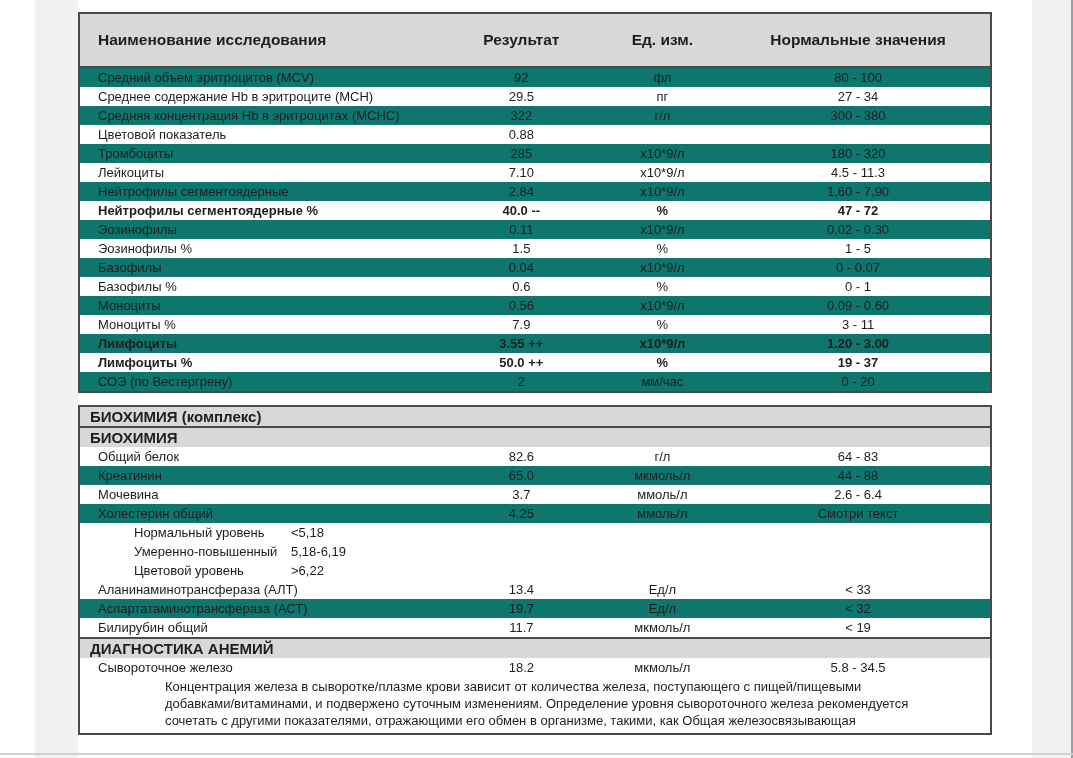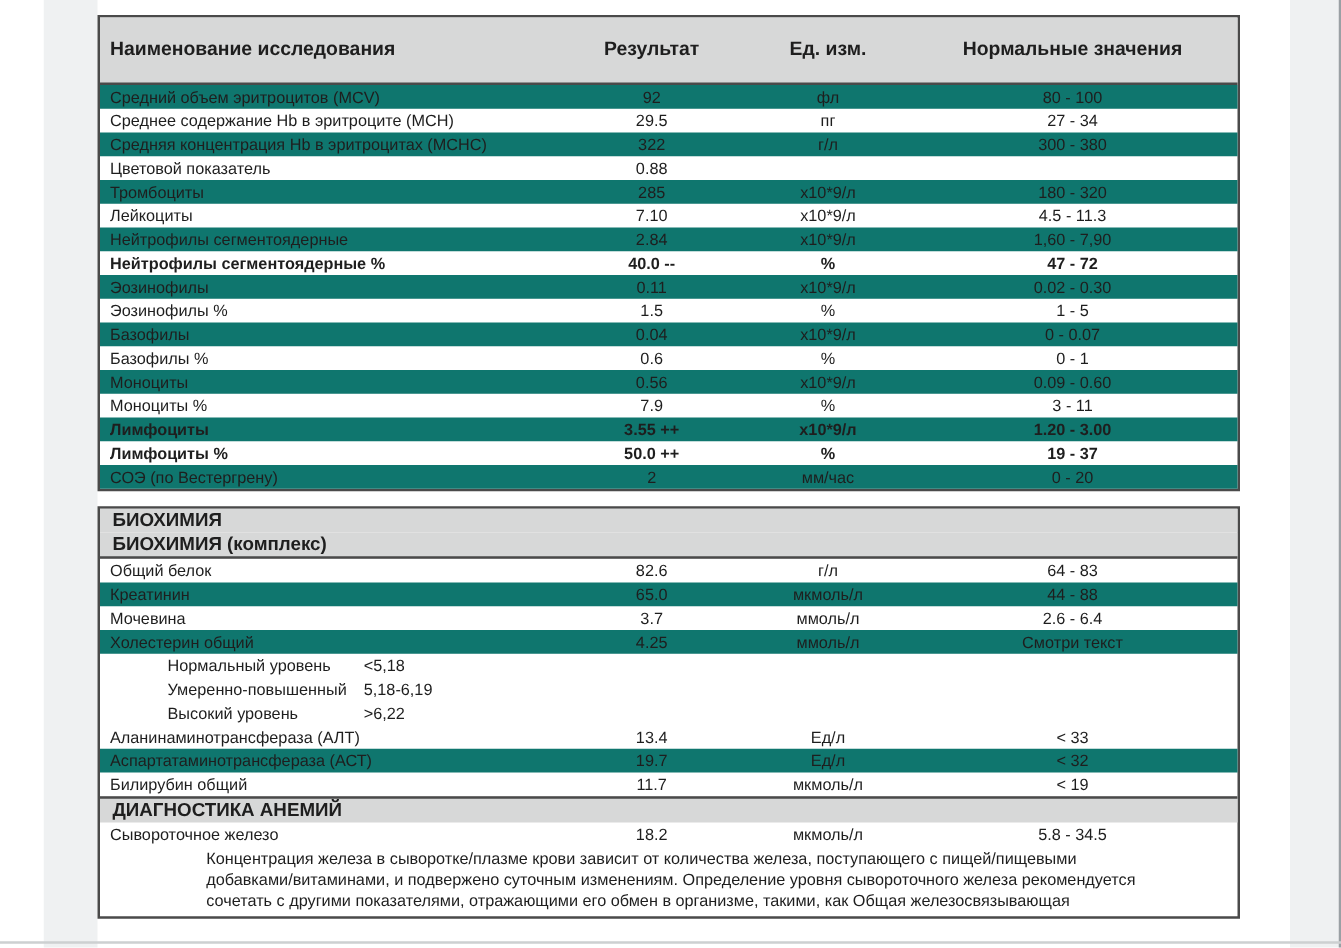--- a/index.html
+++ b/index.html
@@ -21,21 +21,21 @@
     display:grid;grid-template-columns:40% 17% 14% 29%;
     height:52px;align-items:center;background:#d7d8d8;
     border-bottom:2px solid #4a4a4a;font-weight:bold;font-size:15.5px;
   }
   .row{
     display:grid;grid-template-columns:40% 17% 14% 29%;
     height:19px;line-height:19px;font-size:13px;
   }
   .row.gray{background:#0f766e;}
   .row.bold{font-weight:bold;}
-  .cell-name{padding-left:8px;white-space:nowrap;overflow:hidden;}
+  .cell-name{padding-left:18px;white-space:nowrap;overflow:hidden;}
   .cell-c{text-align:center;white-space:nowrap;}
 
   .section-row{
     height:19px;line-height:19px;background:#d7d8d8;
     font-weight:bold;font-size:15px;padding-left:10px;white-space:nowrap;
   }
   .section-row.bordered{border-bottom:2px solid #4a4a4a;}
   .section-row.top-bordered{border-top:2px solid #4a4a4a;}
 
   .sub-row{height:19px;line-height:19px;font-size:13px;padding-left:54px;display:flex;white-space:nowrap;}
@@ -159,22 +159,22 @@
       <div class="cell-name">СОЭ (по Вестергрену)</div>
       <div class="cell-c">2</div>
       <div class="cell-c">мм/час</div>
       <div class="cell-c">0 - 20</div>
     </div>
   </div>
 
   <div class="gap"></div>
 
   <div class="tbl">
+    <div class="section-row bordered">БИОХИМИЯ (комплекс)</div>
     <div class="section-row">БИОХИМИЯ</div>
-    <div class="section-row bordered">БИОХИМИЯ (комплекс)</div>
 
     <div class="row">
       <div class="cell-name">Общий белок</div>
       <div class="cell-c">82.6</div>
       <div class="cell-c">г/л</div>
       <div class="cell-c">64 - 83</div>
     </div>
     <div class="row gray">
       <div class="cell-name">Креатинин</div>
       <div class="cell-c">65.0</div>
@@ -196,21 +196,21 @@
 
     <div class="sub-row">
       <div class="sub-label">Нормальный уровень</div>
       <div>&lt;5,18</div>
     </div>
     <div class="sub-row">
       <div class="sub-label">Умеренно-повышенный</div>
       <div>5,18-6,19</div>
     </div>
     <div class="sub-row">
-      <div class="sub-label">Высокий уровень</div>
+      <div class="sub-label">Цветовой уровень</div>
       <div>&gt;6,22</div>
     </div>
 
     <div class="row">
       <div class="cell-name">Аланинаминотрансфераза (АЛТ)</div>
       <div class="cell-c">13.4</div>
       <div class="cell-c">Ед/л</div>
       <div class="cell-c">&lt; 33</div>
     </div>
     <div class="row gray">

